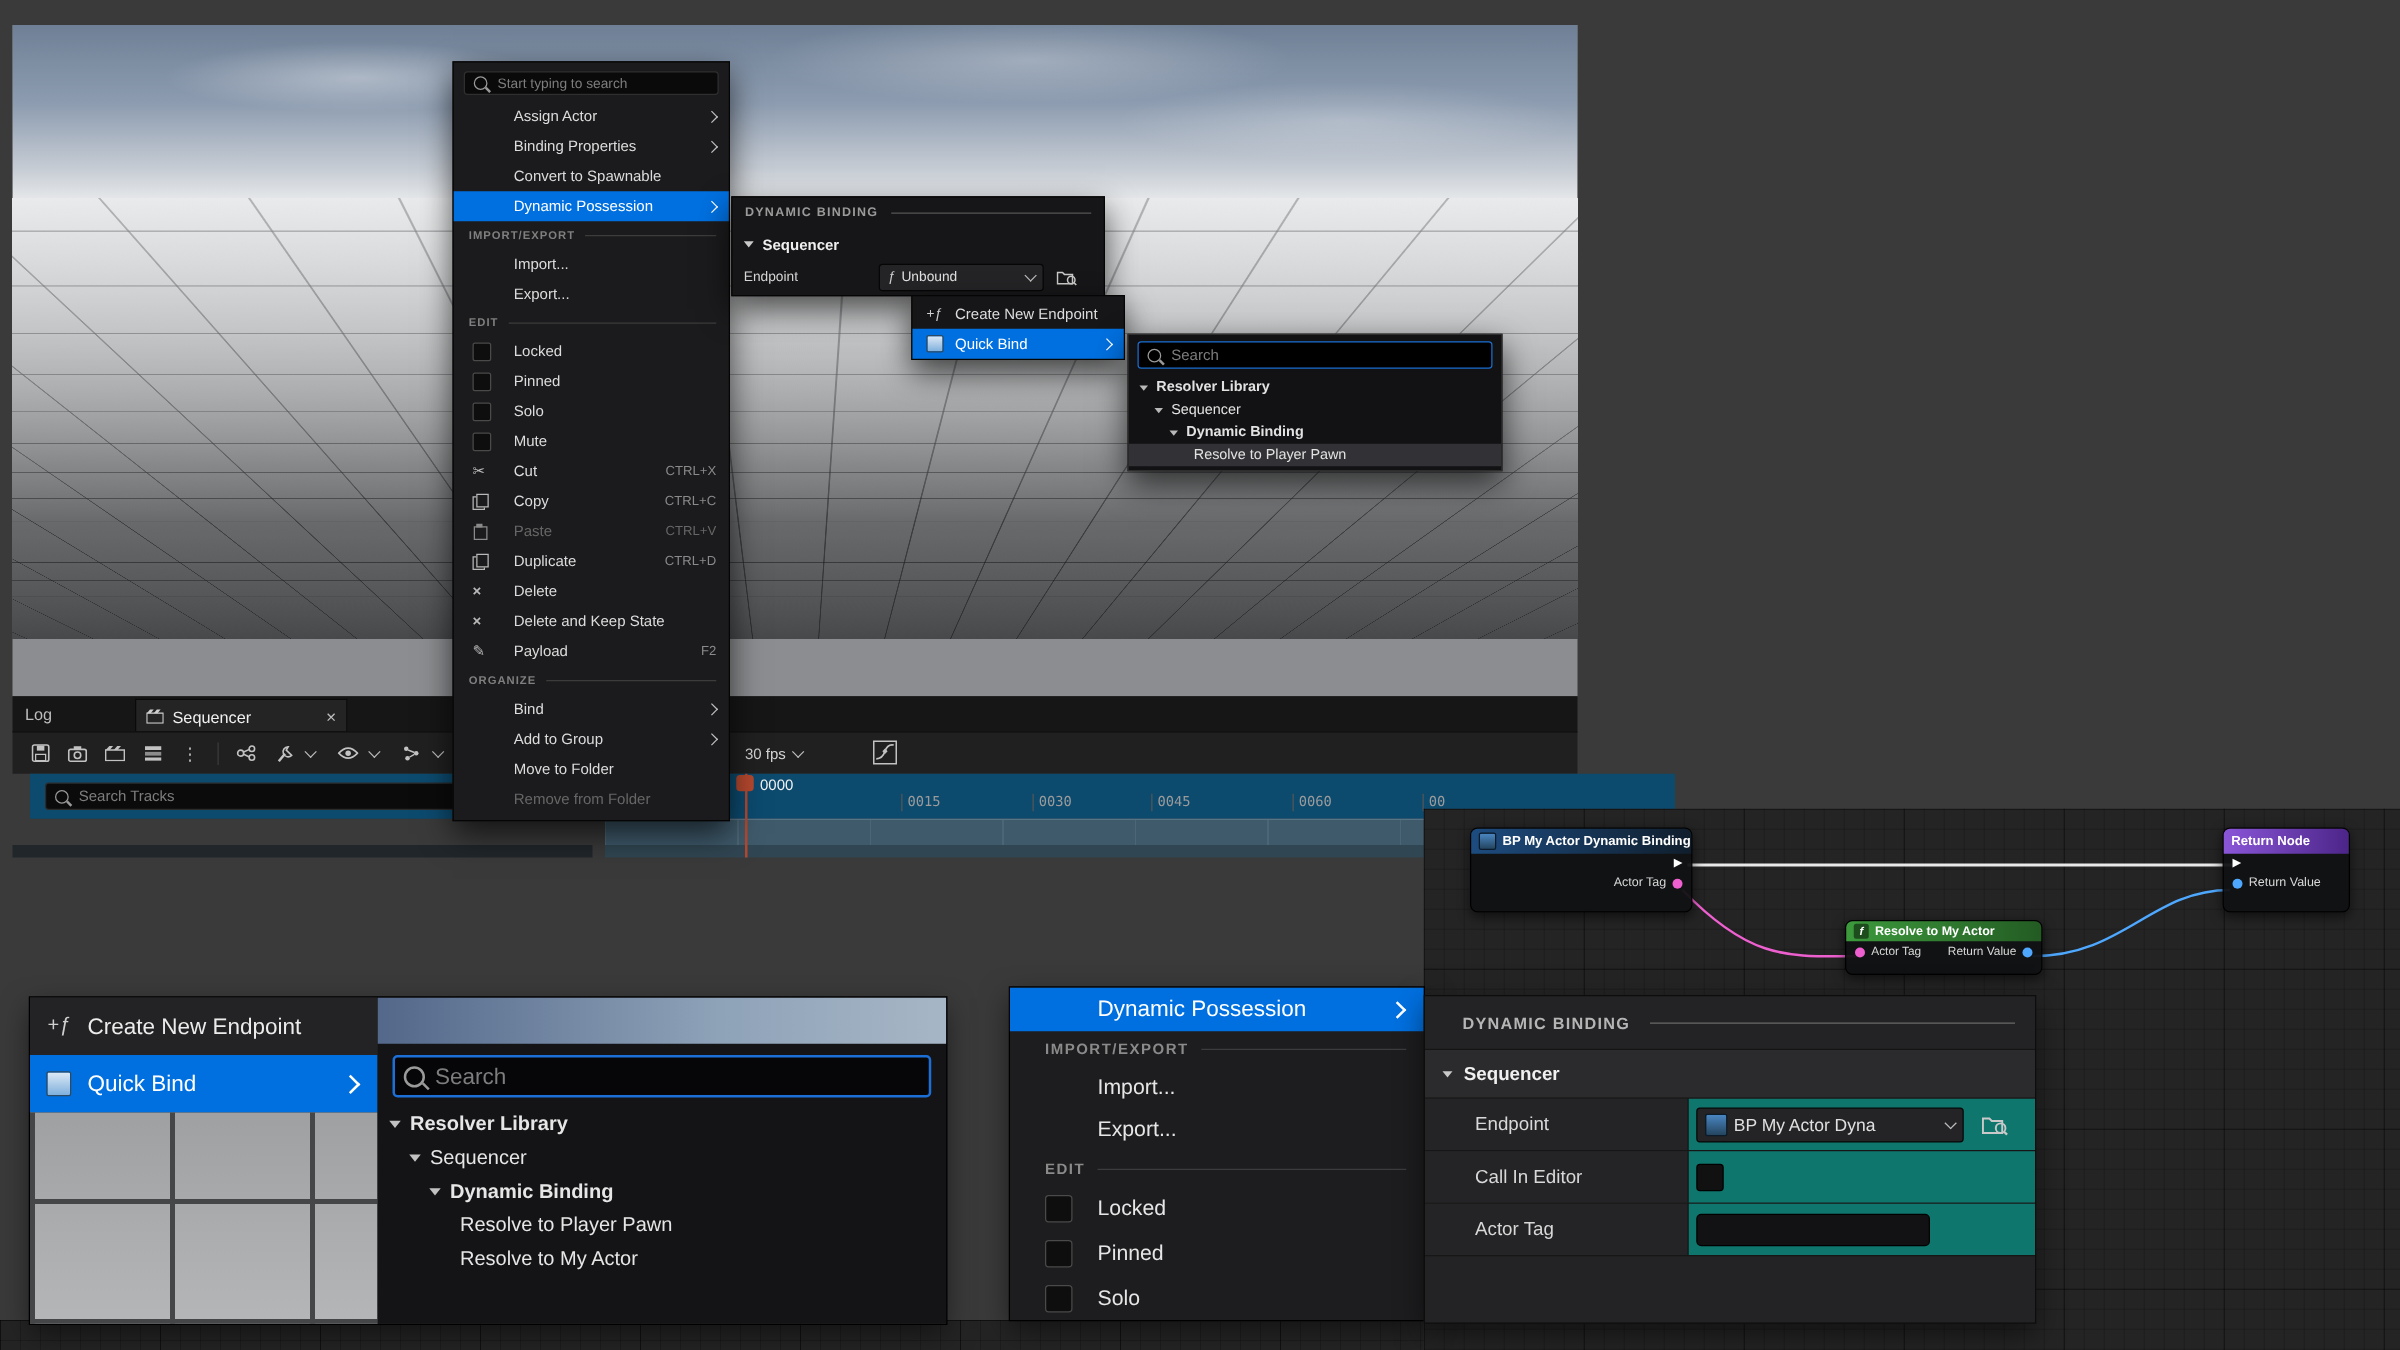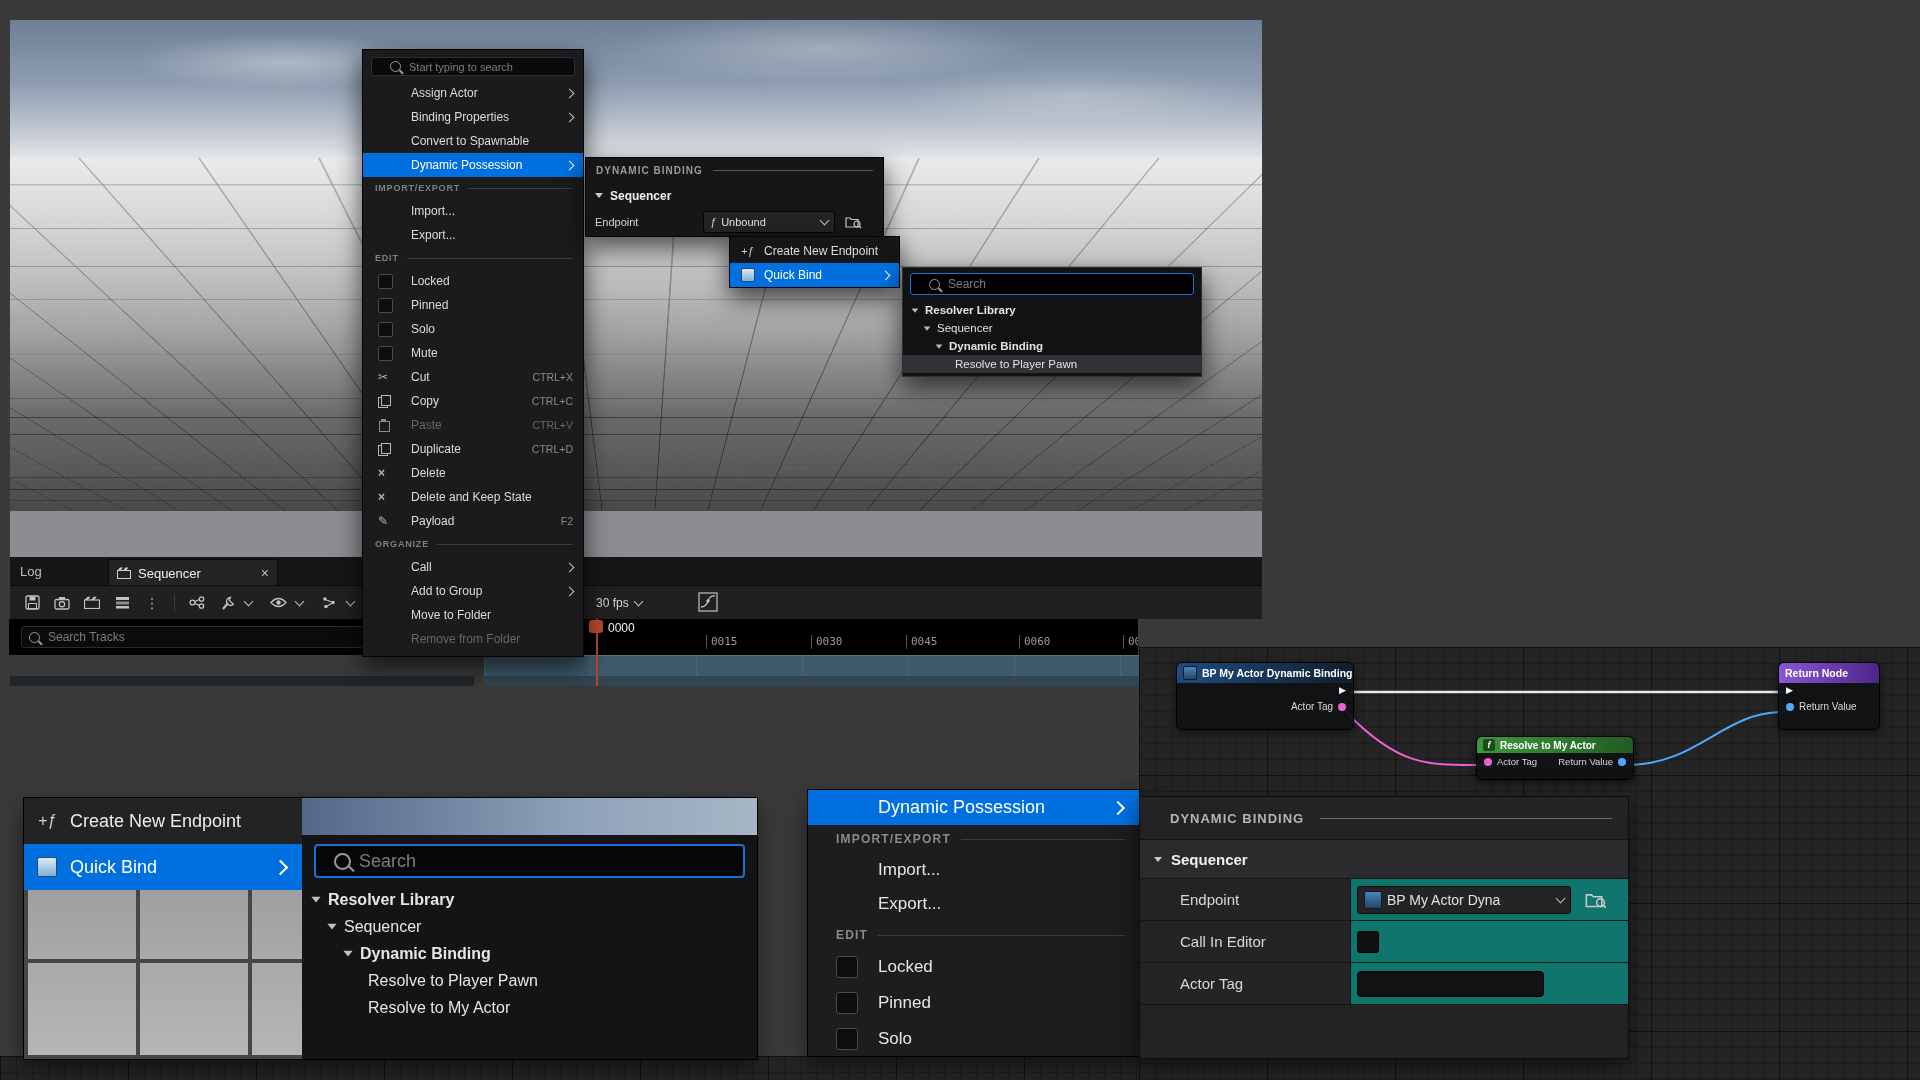--- a/index.html
+++ b/index.html
@@ -33,21 +33,21 @@
            display:flex;align-items:center;gap:7px;padding:0 8px;color:#f0f0f0;font-size:13px}
   .tab-close{margin-left:auto;color:#bdbdbd;font-size:14px;line-height:1}
   .toolbar{position:absolute;left:10px;top:585px;width:1252px;height:34px;background:#202020;border-top:1px solid #0c0c0c;
            display:flex;align-items:center;gap:6px;padding-left:10px;box-sizing:border-box}
   .tbtn{width:24px;height:22px;display:flex;align-items:center;justify-content:center}
   .tsep{width:1px;height:18px;background:#3a3a3a;margin:0 4px}
   .chev-d{width:6px;height:6px;border-right:1.6px solid #bdbdbd;border-bottom:1.6px solid #bdbdbd;transform:rotate(45deg);margin-top:-3px}
   .fps{position:absolute;left:586px;top:0;height:34px;display:flex;align-items:center;gap:6px;color:#d4d4d4;font-size:12px}
   .kf-ic{position:absolute;left:688px;top:6px}
 
-  .ruler-area{position:absolute;left:9px;top:619px;width:1129px;height:36px;background:#000000;overflow:hidden}
+  .ruler-area{position:absolute;left:24px;top:619px;width:1316px;height:36px;background:#0c4a6e;overflow:hidden}
   .search-tracks{position:absolute;left:12px;top:7px;width:462px;height:22px;background:#0b0b0b;border:1px solid #2b2b2b;border-radius:3px;
                  display:flex;align-items:center;gap:6px;padding:0 7px;box-sizing:border-box}
   .search-tracks input{flex:1;background:transparent;border:none;outline:none;color:#ddd;font-size:12px;font-family:inherit}
   .tick{position:absolute;top:16px;color:#9b9b9b;font-size:11px;font-family:"DejaVu Sans Mono",monospace;
         border-left:1px solid #555;padding-left:4px;line-height:14px}
   .mag{width:9px;height:9px;border:1.6px solid #9a9a9a;border-radius:50%;position:relative;flex:none}
   .mag::after{content:'';position:absolute;width:5px;height:1.6px;background:#9a9a9a;transform:rotate(45deg);right:-4px;bottom:-2px}
 
   .track-row{position:absolute;left:10px;top:655px;width:1129px;height:21px}
   .track-label{position:absolute;left:0;top:0;width:474px;height:21px;background:#232b30;display:flex;align-items:center;gap:7px;
@@ -99,21 +99,21 @@
   .mi .key{margin-left:auto;color:#8a8a8a;font-size:10.5px}
   .mi.hl{background:var(--accent);color:#fff}
   .mi.dis,.mi.dis .key{color:#666}
   .chev-r{width:6px;height:6px;border-top:1.8px solid #c0c0c0;border-right:1.8px solid #c0c0c0;transform:rotate(45deg);flex:none}
   .mi.hl .chev-r{border-color:#fff}
   .marrow{margin-left:auto}
   .msec{height:22px;display:flex;align-items:center;gap:8px;padding:0 10px 0 12px;color:#7f7f7f;
         font-size:9px;font-weight:bold;letter-spacing:.09em;flex:none}
   .msec::after{content:'';flex:1;height:1px;background:#3c3c3c}
   .cbx{width:13px;height:13px;background:#0e0e0e;border:1px solid #4a4a4a;border-radius:2px;flex:none}
-  .srch{display:flex;align-items:center;gap:6px;background:#0a0a0a;border:1px solid #2f2f2f;border-radius:3px;padding:0 18px;box-sizing:border-box}
+  .srch{display:flex;align-items:center;gap:6px;background:#0a0a0a;border:1px solid #2f2f2f;border-radius:3px;padding:0 7px;box-sizing:border-box}
   .srch input{flex:1;background:transparent;border:none;outline:none;color:#ddd;font-family:inherit}
   .srch input::placeholder,.search-tracks input::placeholder{color:#7d7d7d}
   .ic{width:12px;height:12px;position:relative;flex:none}
   .ic-copy::before{content:'';position:absolute;left:0;top:2px;width:8px;height:9px;border:1px solid #b8b8b8}
   .ic-copy::after{content:'';position:absolute;left:3px;top:0;width:8px;height:9px;border:1px solid #b8b8b8;background:#1b1b1d}
   .ic-paste::before{content:'';position:absolute;left:1px;top:2px;width:9px;height:9px;border:1px solid #8a8a8a}
   .ic-paste::after{content:'';position:absolute;left:3px;top:0;width:5px;height:3px;background:#8a8a8a}
   .glyph{font-size:12px;color:#b8b8b8;line-height:1}
 
   
@@ -466,21 +466,21 @@
   <div class="mi">
       <span class="icol">
         <span class="glyph">✎</span>
       </span>
       <span>Payload</span>
       <span class="key">F2</span>
     </div>
   <div class="msec">ORGANIZE</div>
   <div class="mi">
       <span class="icol"></span>
-      <span>Call</span>
+      <span>Bind</span>
       <span class="marrow chev-r"></span>
     </div>
   <div class="mi">
       <span class="icol"></span>
       <span>Add to Group</span>
       <span class="marrow chev-r"></span>
     </div>
   <div class="mi">
       <span class="icol"></span>
       <span>Move to Folder</span>

